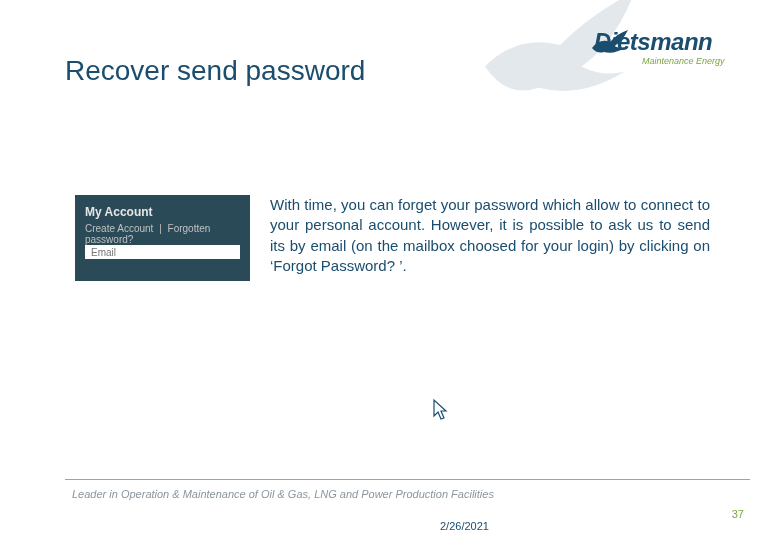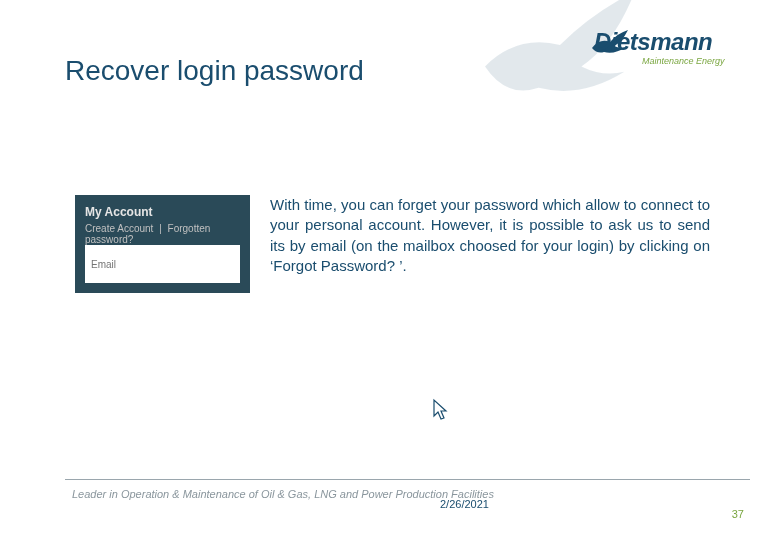--- a/index.html
+++ b/index.html
@@ -58,38 +58,38 @@
     font-size: 28px;
     color: #1a4d6e;
     font-weight: normal;
   }
   .login-box {
     position: absolute;
     top: 195px;
     left: 75px;
     width: 175px;
     background: #2a4a58;
-    padding: 10px 10px 4px 10px;
+    padding: 10px 10px 16px 10px;
   }
   .login-title {
     color: #e5e5e5;
     font-size: 12px;
     font-weight: bold;
     margin-bottom: 4px;
   }
   .login-links {
     color: #c0c0c0;
     font-size: 10px;
     margin-bottom: 0;
   }
   .login-links .sep { margin: 0 3px; }
   .login-input {
     display: block;
     width: 100%;
-    height: 38px;
+    height: 14px;
     margin-bottom: 6px;
     border: none;
     padding: 0 6px;
     font-size: 10px;
     color: #888;
     background: #fff;
   }
   .login-btn-row { text-align: right; }
   .login-btn {
     background: #4a6472;
@@ -127,21 +127,21 @@
   .footer-tag {
     position: absolute;
     bottom: 40px;
     left: 72px;
     font-size: 11px;
     font-style: italic;
     color: #8a969d;
   }
   .footer-date {
     position: absolute;
-    bottom: 30px;
+    bottom: 8px;
     left: 440px;
     font-size: 11px;
     color: #1a4d6e;
   }
   .footer-page {
     position: absolute;
     bottom: 20px;
     right: 36px;
     font-size: 11px;
     color: #7aa640;
@@ -155,21 +155,21 @@
 </svg>
 
 <div class="logo">
   <svg class="logo-bird" viewBox="0 0 40 30">
     <path fill="#1a4d6e" d="M2 20 Q10 10 20 14 Q28 5 38 2 Q32 14 24 18 Q30 21 36 19 Q24 27 14 24 Q7 26 2 20 Z"></path>
   </svg>
   <div class="logo-text">Dietsmann</div>
   <div class="logo-sub">Maintenance Energy</div>
 </div>
 
-<h1 class="slide-title">Recover login password</h1>
+<h1 class="slide-title">Recover send password</h1>
 
 <div class="login-box">
   <div class="login-title">My Account</div>
   <div class="login-links">
     <span>Create Account</span>
     <span class="sep">|</span>
     <span>Forgotten password?</span>
   </div>
   <input class="login-input" placeholder="Email" style="">
 </div>

